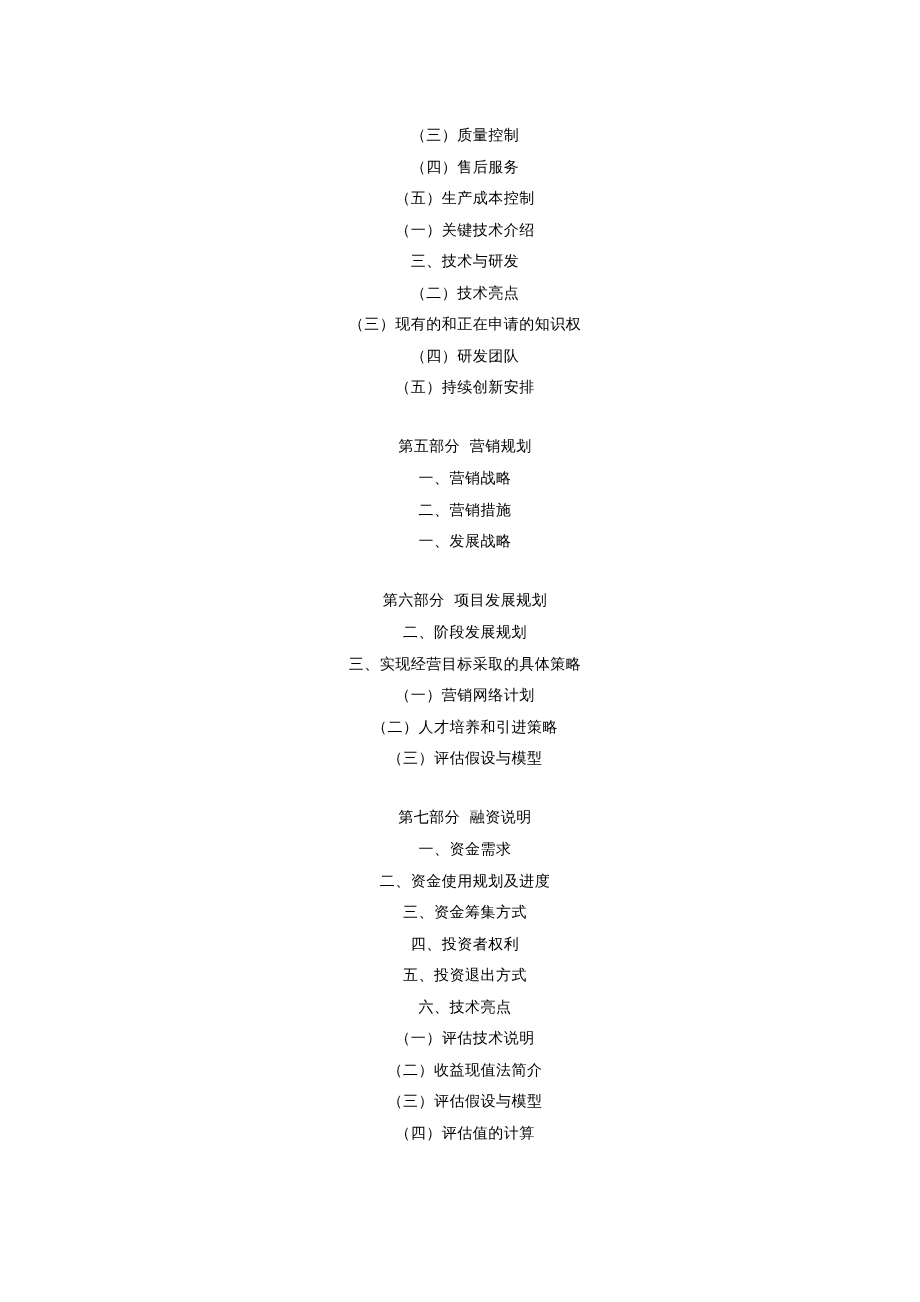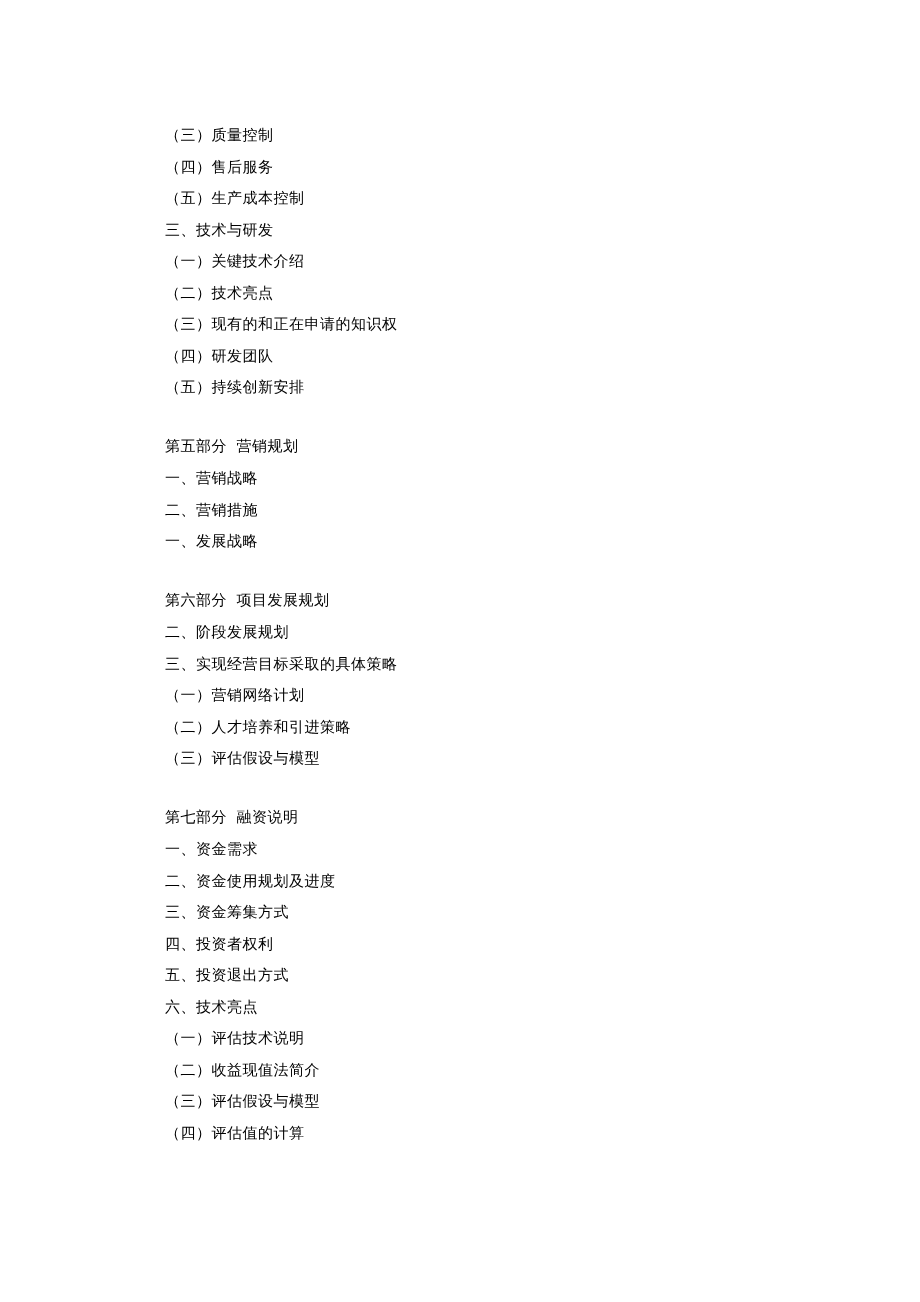--- a/index.html
+++ b/index.html
@@ -12,39 +12,40 @@
       font-family: "SimSun", "宋体", serif;
       width: 920px;
       height: 1302px;
       padding: 120px 0 0 165px;
       font-size: 15px;
       color: #000000;
       line-height: 2.1;
     }
     .content {
       width: 600px;
+      text-align: center;
     }
     .toc-line {
       display: block;
       letter-spacing: 0.5px;
     }
     .section-gap {
       margin-top: 28px;
       font-family: Liberation Mono, monospace;
     }
   </style>
 </head>
 <body>
 
 <div class="content">
   <div class="toc-line">（三）质量控制</div>
   <div class="toc-line">（四）售后服务</div>
   <div class="toc-line">（五）生产成本控制</div>
+  <div class="toc-line">（一）关键技术介绍</div>
   <div class="toc-line">三、技术与研发</div>
-  <div class="toc-line">（一）关键技术介绍</div>
   <div class="toc-line">（二）技术亮点</div>
   <div class="toc-line">（三）现有的和正在申请的知识权</div>
   <div class="toc-line">（四）研发团队</div>
   <div class="toc-line">（五）持续创新安排</div>
   <div class="toc-line section-gap">第五部分  营销规划</div>
   <div class="toc-line">一、营销战略</div>
   <div class="toc-line">二、营销措施</div>
   <div class="toc-line">一、发展战略</div>
   <div class="toc-line section-gap">第六部分  项目发展规划</div>
   <div class="toc-line">二、阶段发展规划</div>

